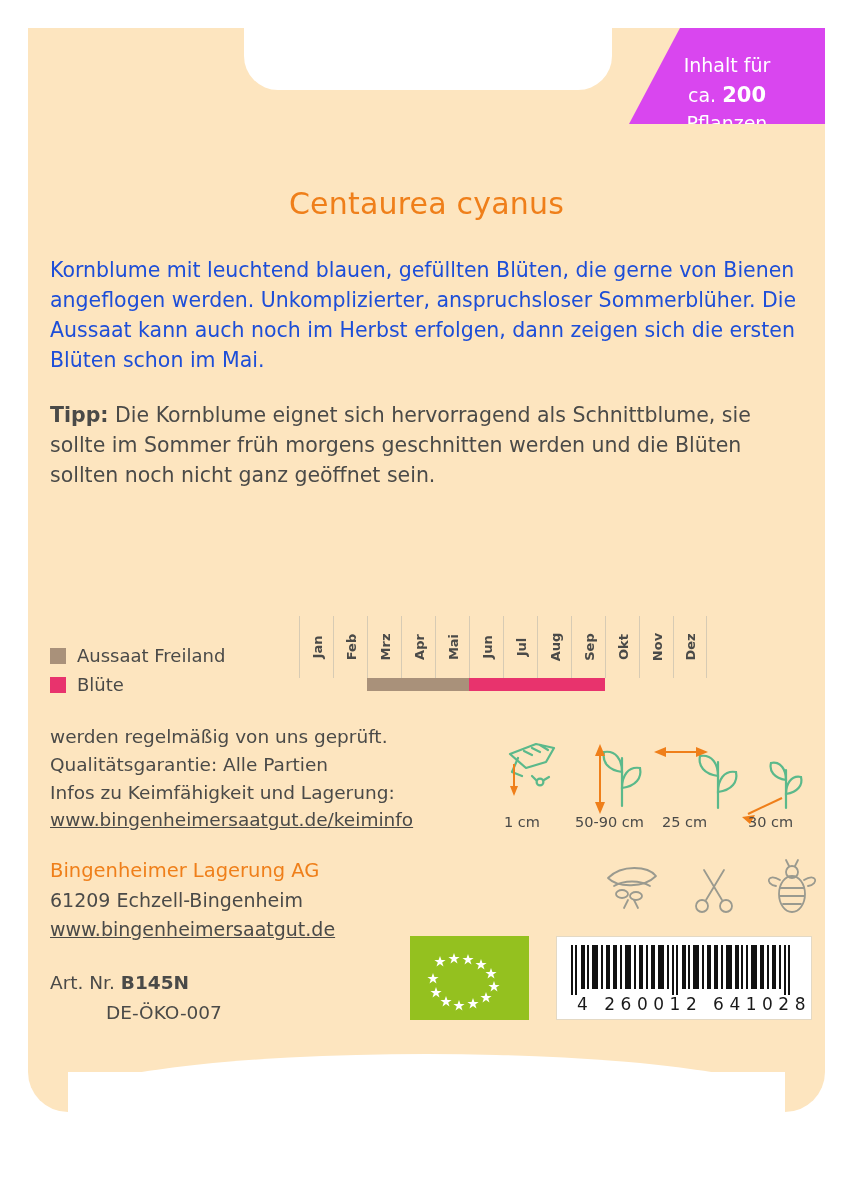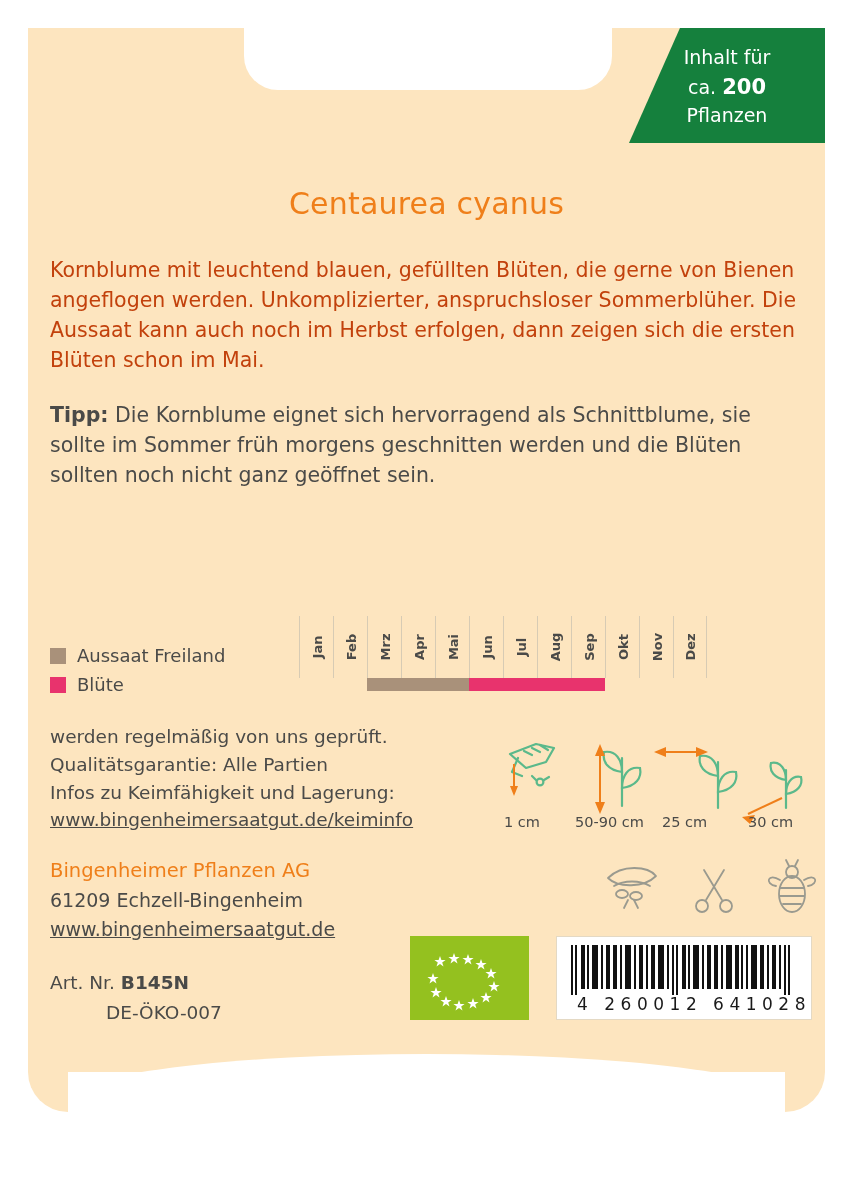--- a/index.html
+++ b/index.html
@@ -67,47 +67,47 @@
     left: 68px; bottom: 100px;
     width: 717px; height: 46px;
     background: #ffffff;
     border-top-left-radius: 360px 46px;
     border-top-right-radius: 360px 46px;
   }
   
   .corner-banner {
     position: absolute;
     right: 28px; top: 28px;
-    width: 196px; height: 115px;
-    background: #15803d;
+    width: 196px; height: 96px;
+    background: #d946ef;
     color: #ffffff;
     text-align: center;
     font-size: 19px;
     line-height: 1.45;
-    padding-top: 16px;
+    padding-top: 24px;
     clip-path: polygon(26% 0%, 100% 0%, 100% 100%, 0% 100%);
   }
   .corner-banner .big { font-weight: bold; font-size: 21px; }
 
   .content { position: absolute; left: 0; top: 0; width: 853px; height: 1200px; }
 
   .title {
     position: absolute;
     left: 0; top: 186px;
     width: 853px;
     text-align: center;
     color: #ef7f1a;
     font-size: 30px;
     letter-spacing: 0.2px;
   }
   .body-text {
     position: absolute;
     left: 50px; top: 255px;
     width: 760px;
-    color: #c2410c;
+    color: #1d4ed8;
     font-size: 20.5px;
     line-height: 1.47;
   }
   .tip-text {
     position: absolute;
     left: 50px; top: 400px;
     width: 760px;
     color: #4a4a48;
     font-size: 20.5px;
     line-height: 1.47;
@@ -310,21 +310,21 @@
     </div>
 
     <div class="quality">
       <div>werden regelmäßig von uns geprüft.</div>
       <div>Qualitätsgarantie: Alle Partien</div>
       <div>Infos zu Keimfähigkeit und Lagerung:</div>
       <a href="#">www.bingenheimersaatgut.de/keiminfo</a>
     </div>
 
     <div class="company">
-      <div class="name">Bingenheimer Pflanzen AG</div>
+      <div class="name">Bingenheimer Lagerung AG</div>
       <div>61209 Echzell-Bingenheim</div>
       <a href="#">www.bingenheimersaatgut.de</a>
     </div>
 
     <div class="artnr">
       <div><span>Art. Nr. </span><b>B145N</b></div>
       <span class="oko">DE-ÖKO-007</span>
     </div>
 
     <div class="grow-icons">

